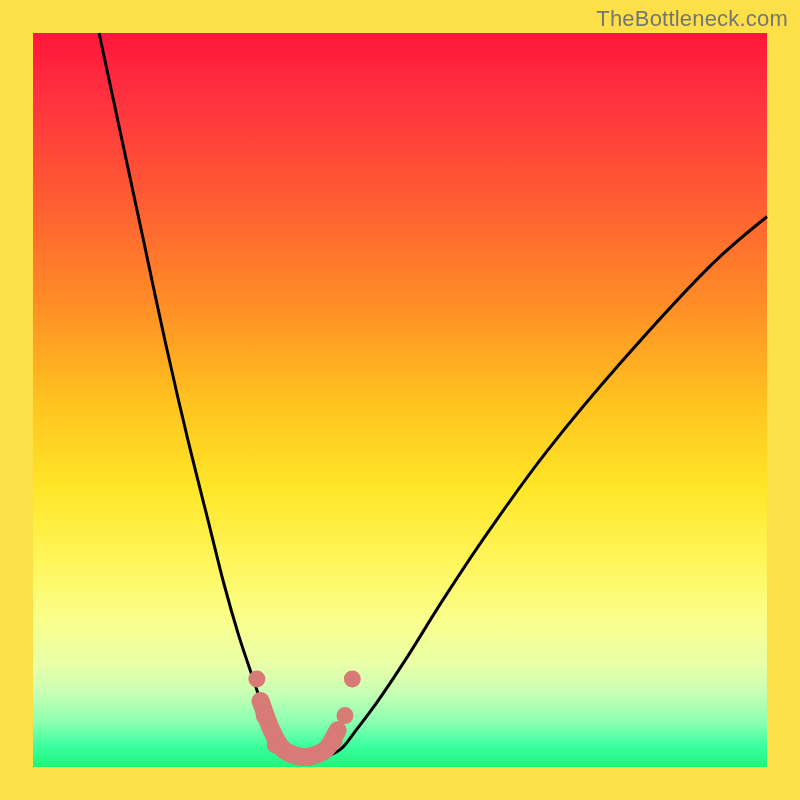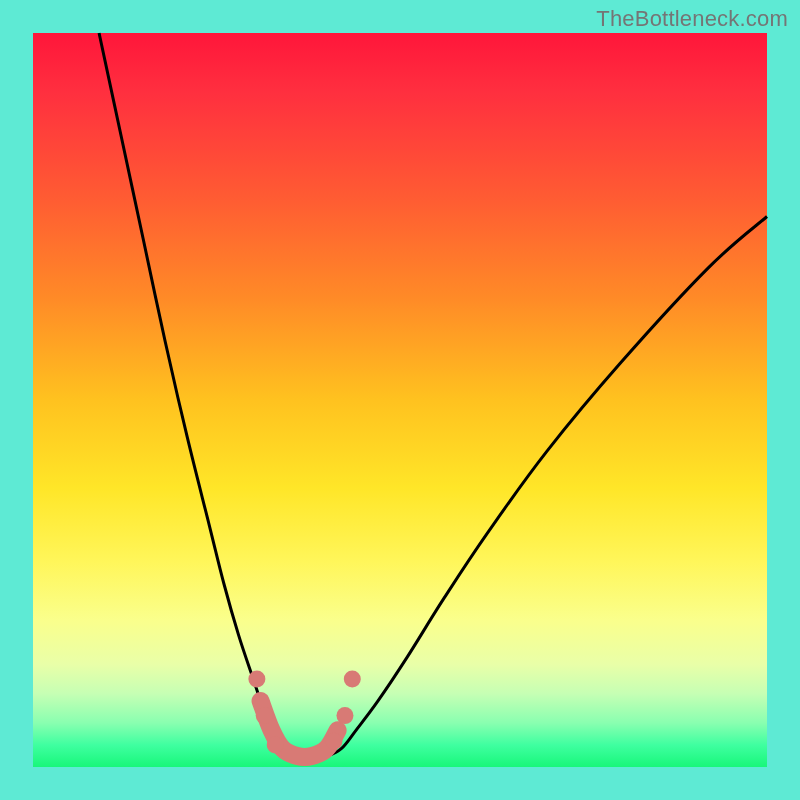--- a/index.html
+++ b/index.html
@@ -10,21 +10,21 @@
     background: #000;
     overflow: hidden;
     font-family: Arial, Helvetica, sans-serif;
   }
   .frame {
     position: absolute;
     left: 0;
     top: 0;
     width: 800px;
     height: 800px;
-    background: #5eead4;
+    background: #fde047;
   }
   .plot {
     position: absolute;
     left: 33px;
     top: 33px;
     width: 734px;
     height: 734px;
     
     background: linear-gradient(
       to bottom,

